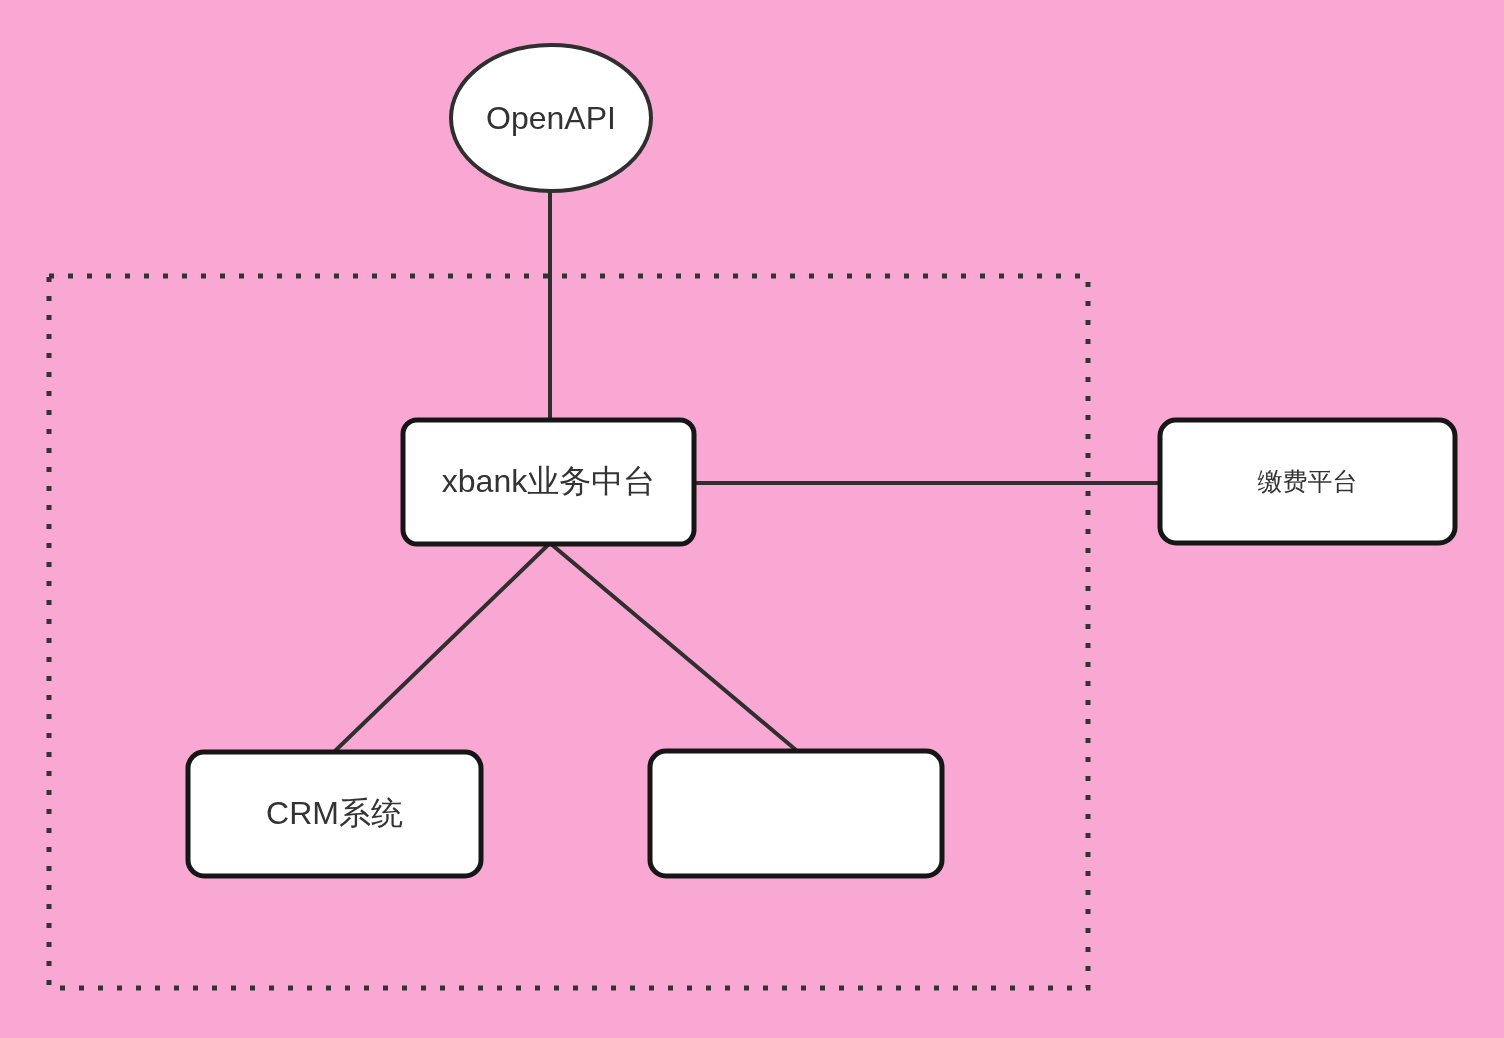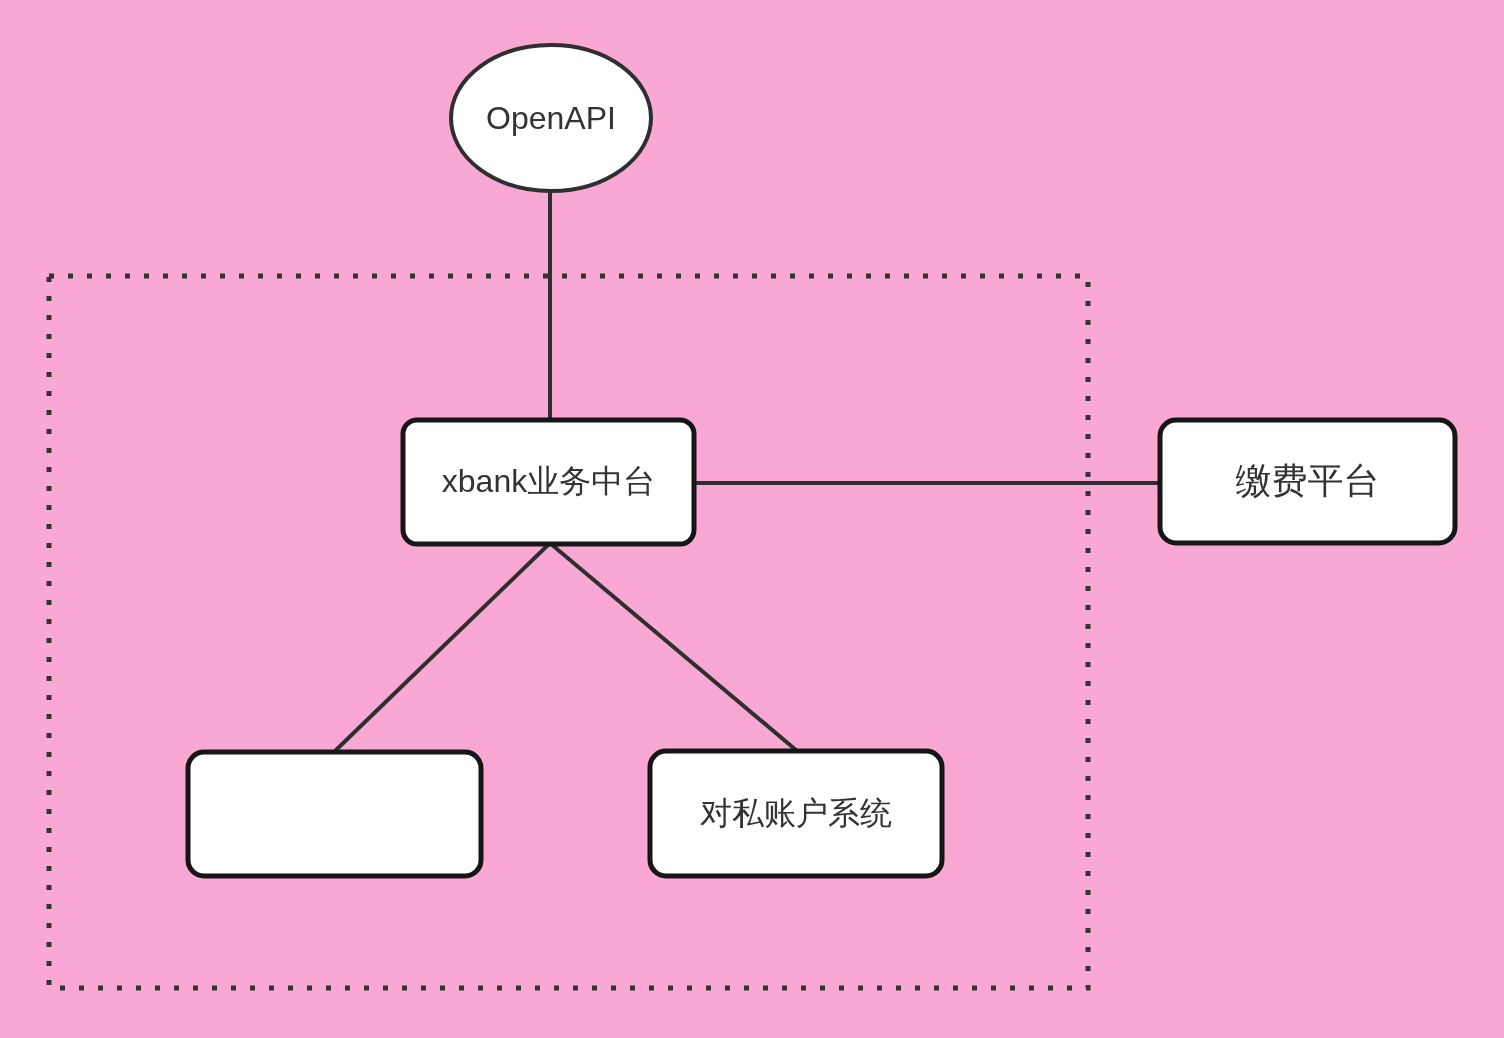--- a/index.html
+++ b/index.html
@@ -51,21 +51,21 @@
     height: 124px;
     font-size: 32px;
     text-align: right;
   }
   
   #label-payment {
     left: 1160px;
     top: 420px;
     width: 295px;
     height: 123px;
-    font-size: 36px;
+    font-size: 25px;
   }
   
   #label-crm {
     left: 188px;
     top: 752px;
     width: 293px;
     height: 124px;
     font-size: 32px;
   }
   
@@ -114,17 +114,17 @@
 
     <rect x="650" y="751" width="292" height="125" rx="16" ry="16" fill="#ffffff" stroke="#161616" stroke-width="5"></rect>
   </svg>
 
   <div class="node-label" id="label-openapi">OpenAPI</div>
 
   <div class="node-label" id="label-hub">xbank业务中台</div>
 
   <div class="node-label" id="label-payment">缴费平台</div>
 
+  <div class="node-label" id="label-crm">CRM系统</div>
 
-  <div class="node-label" id="label-account">对私账户系统</div>
 
 
 </div>
 
 </body></html>

